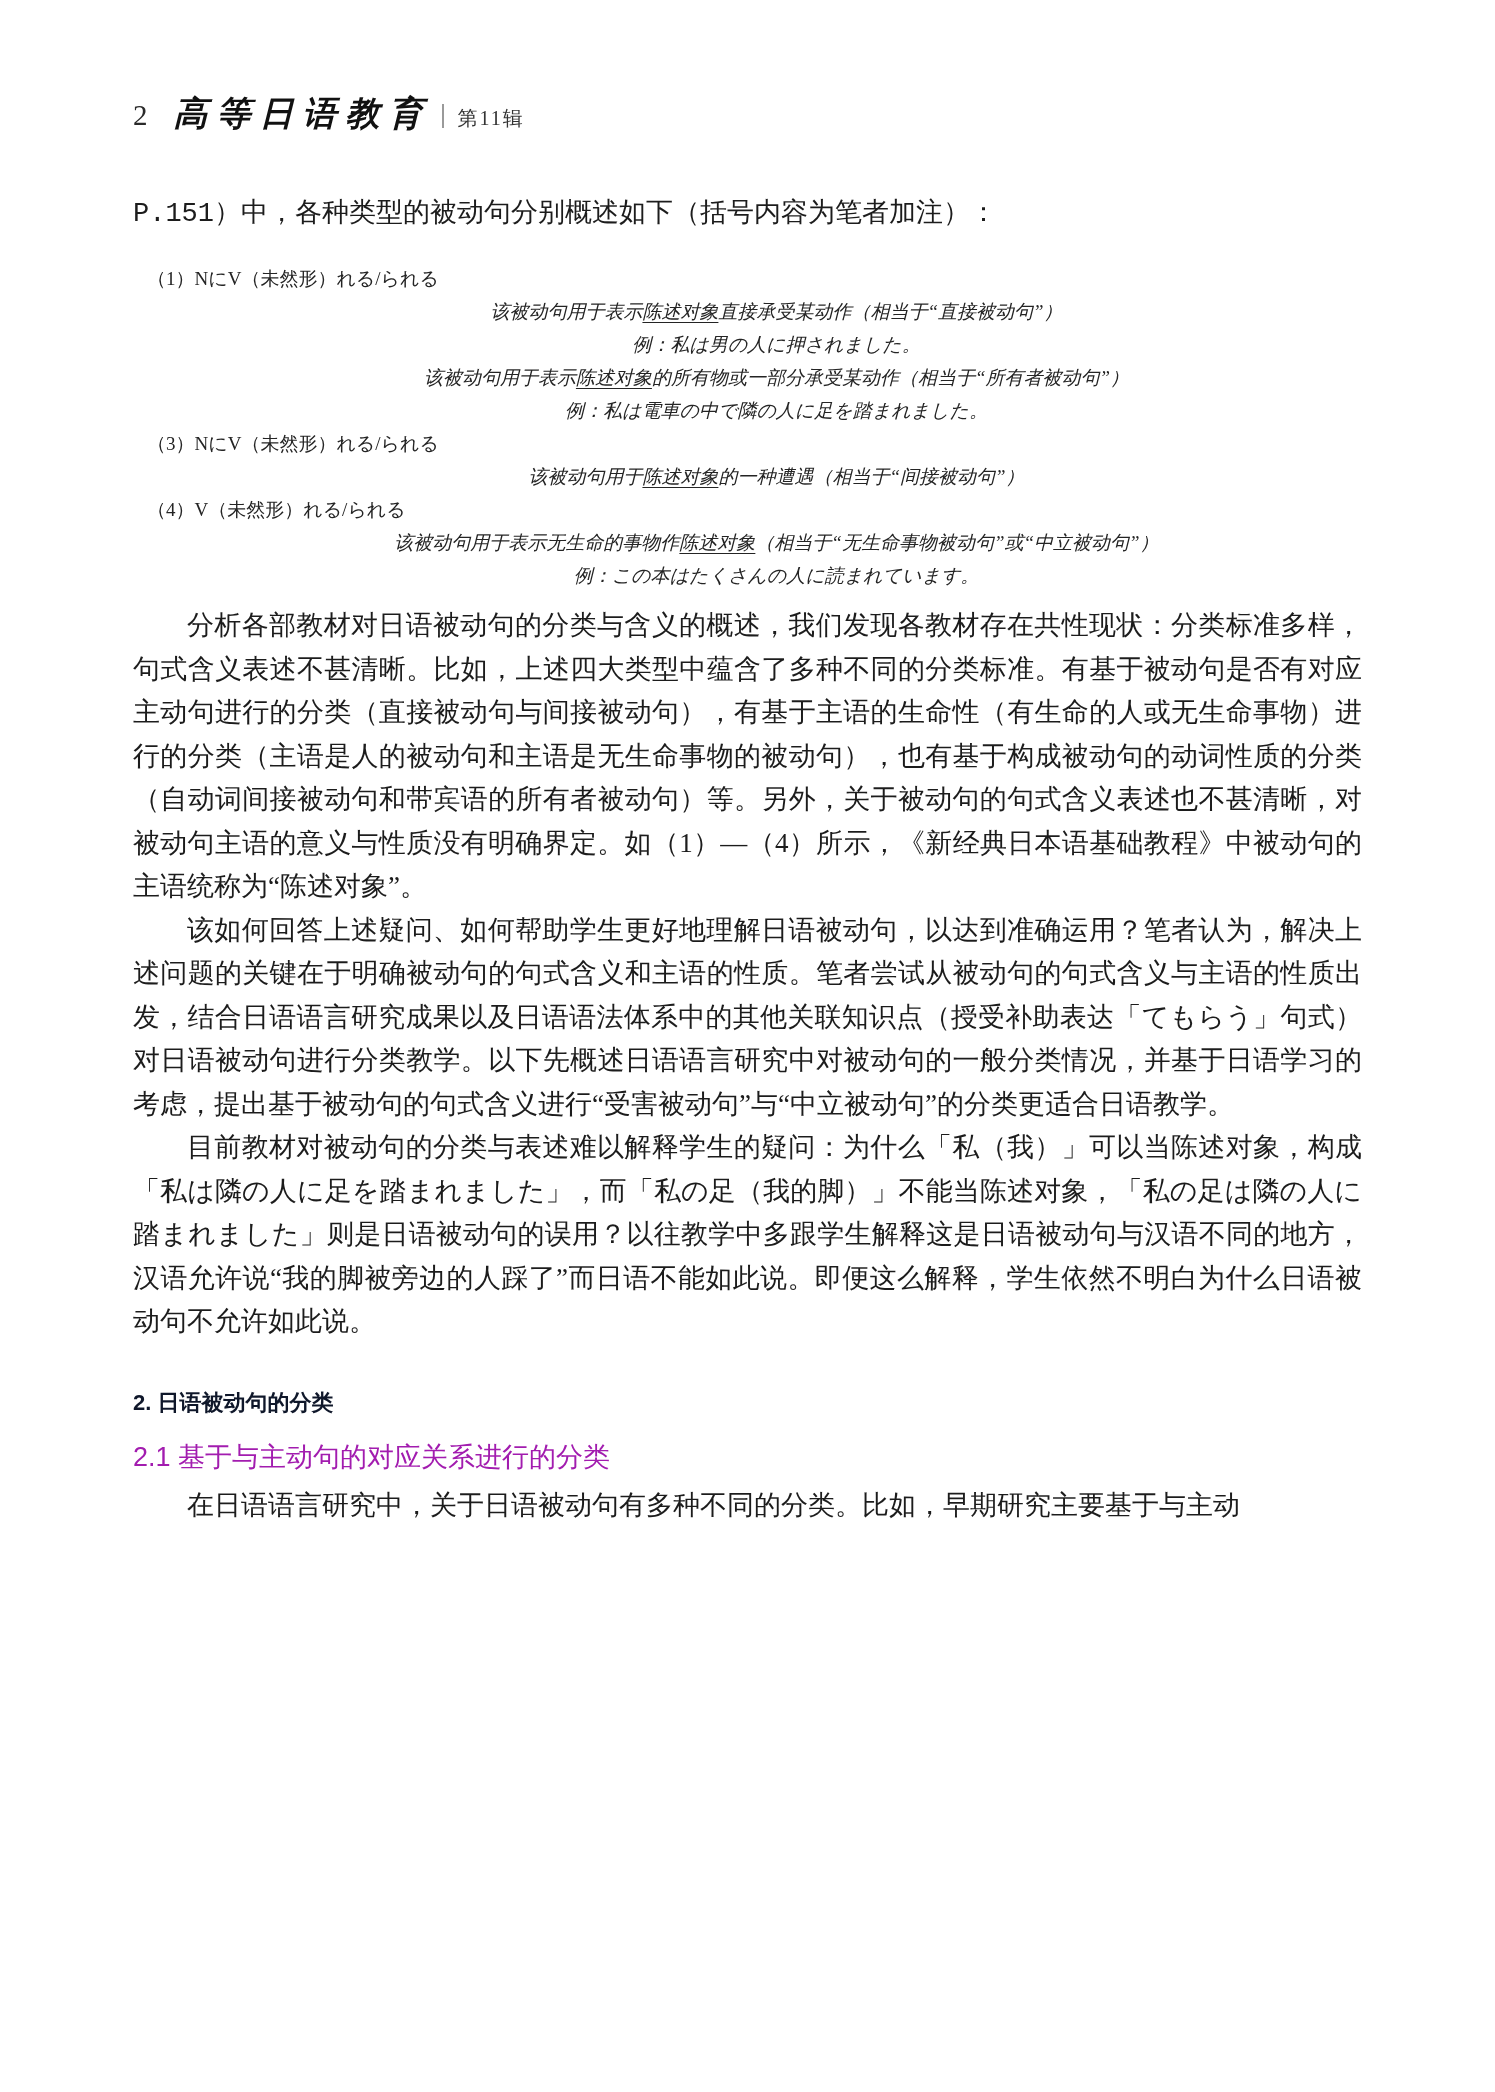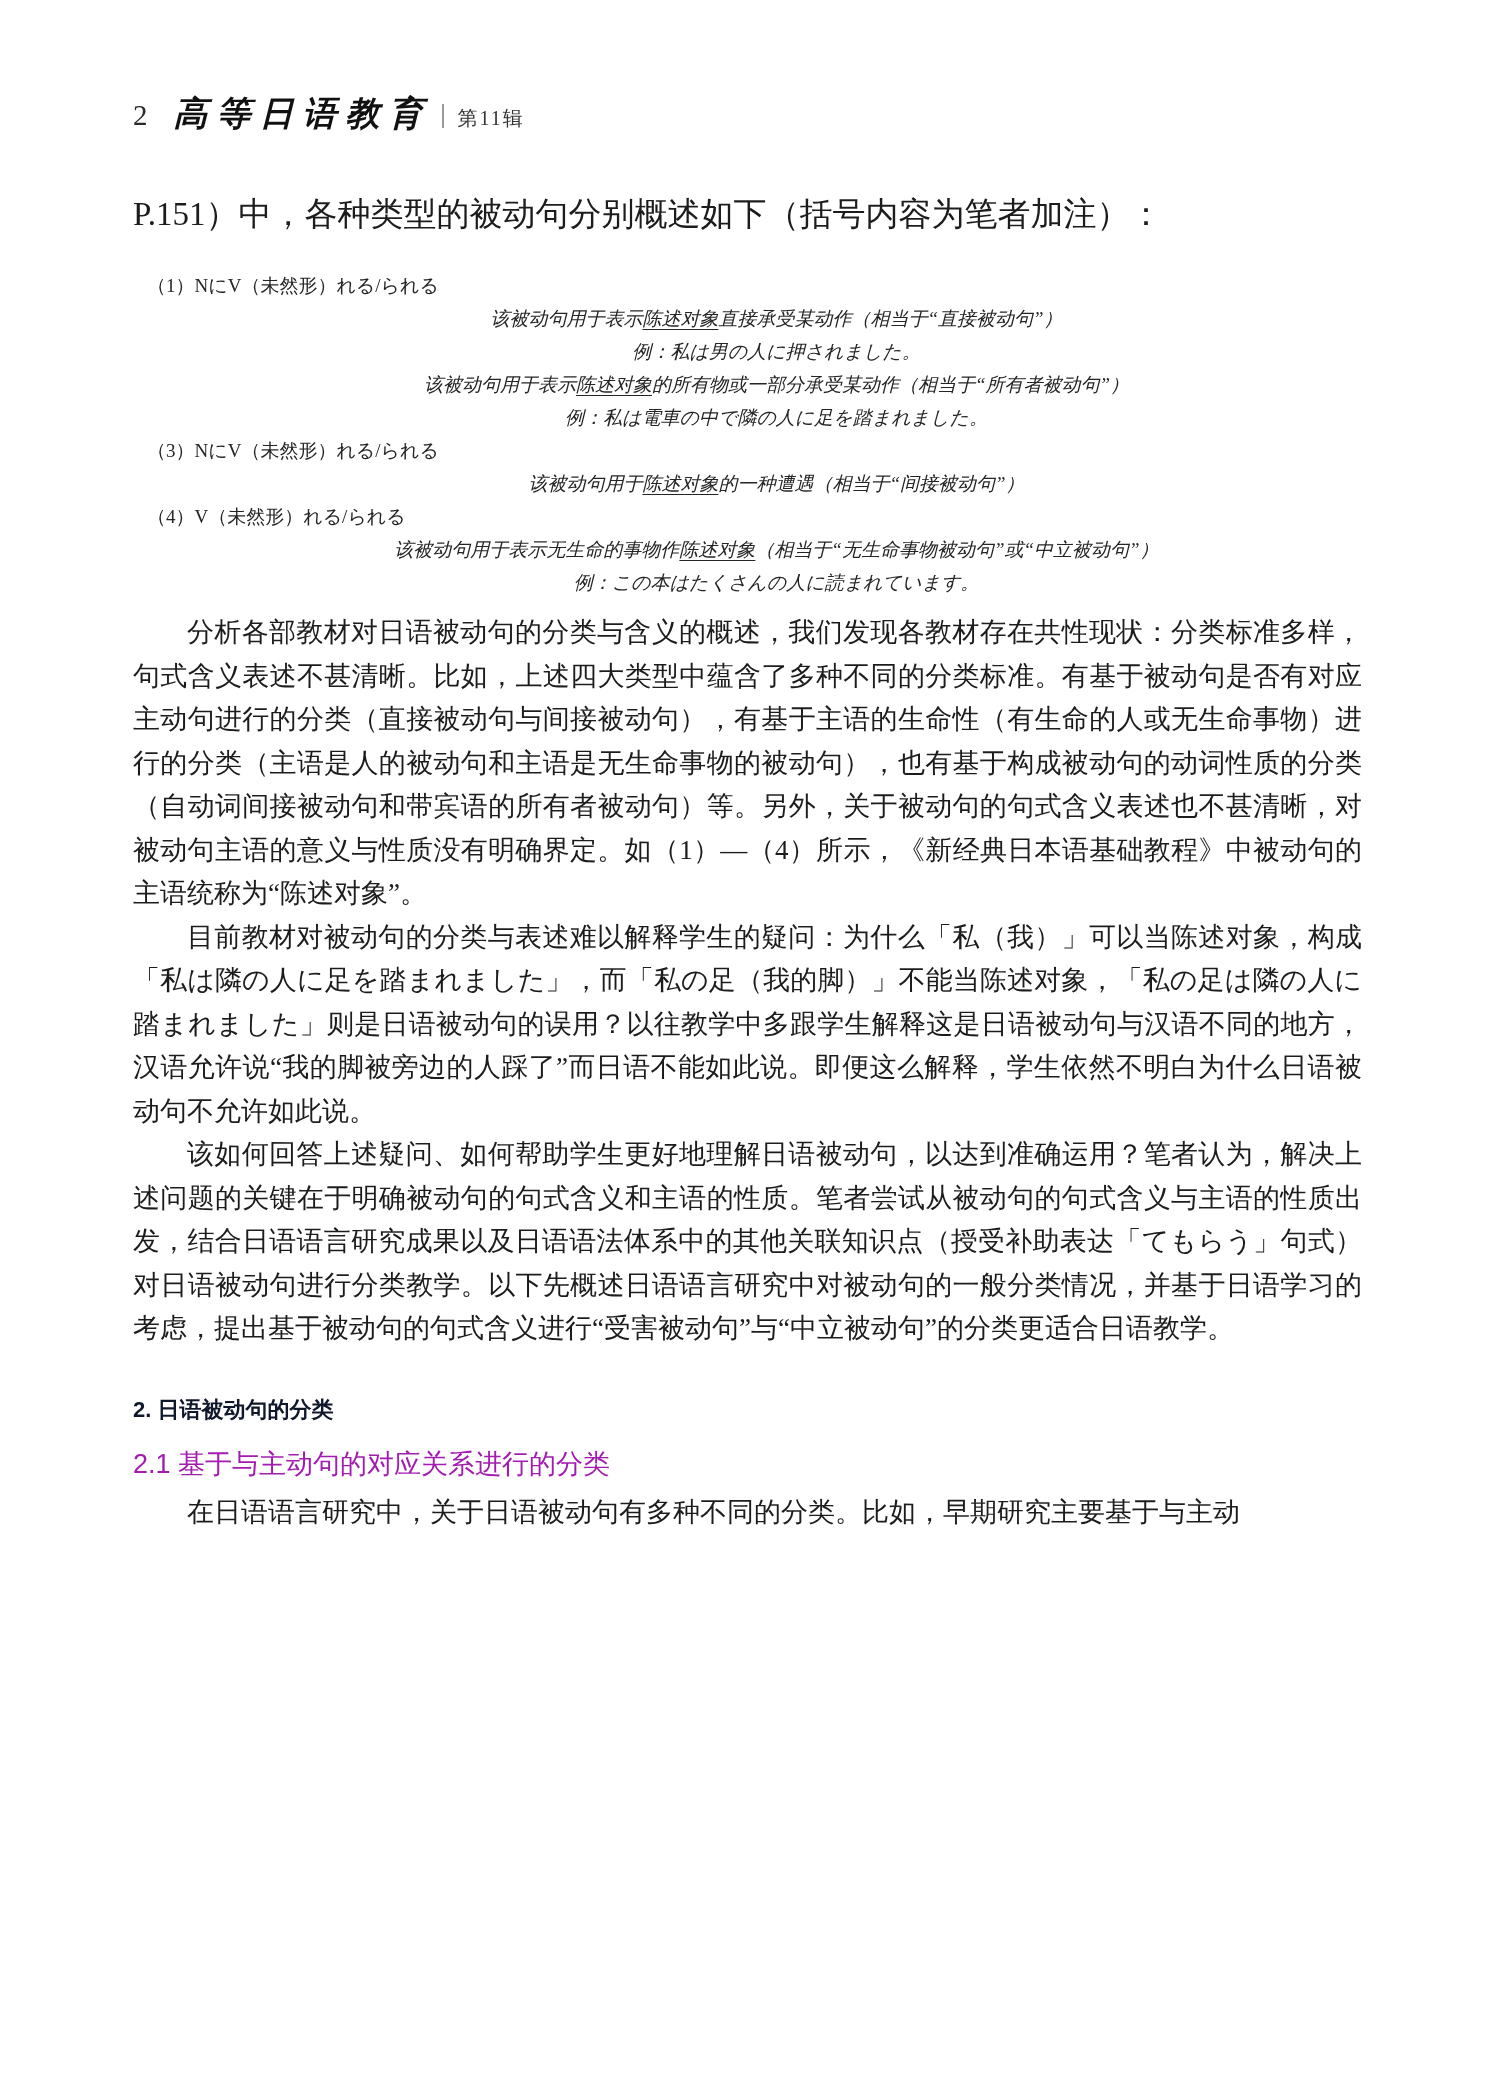--- a/index.html
+++ b/index.html
@@ -47,24 +47,25 @@
     align-self: center;
   }
   .volume {
     font-size: 20px;
     color: #333;
     letter-spacing: 2px;
   }
 
   
   .intro {
-    font-size: 33px;
+    font-size: 27px;
     line-height: 44px;
-    margin-bottom: 33px;
+    margin-bottom: 26px;
     text-align: justify;
+    font-family: Liberation Mono, monospace;
   }
 
   
   .list-block {
     font-size: 19px;
     line-height: 33px;
     margin-bottom: 12px;
     color: #242424;
   }
   .list-item .item-head {
@@ -144,21 +145,21 @@
 
     <div class="list-item">
       <div class="item-head">（4）V（未然形）れる/られる</div>
       <div class="item-desc"><span>该被动句用于表示无生命的事物作</span><span class="u">陈述对象</span><span>（相当于“无生命事物被动句”或“中立被动句”）</span></div>
       <div class="item-example">例：この本はたくさんの人に読まれています。</div>
     </div>
 
   </div>
 
   <p class="para">分析各部教材对日语被动句的分类与含义的概述，我们发现各教材存在共性现状：分类标准多样，句式含义表述不甚清晰。比如，上述四大类型中蕴含了多种不同的分类标准。有基于被动句是否有对应主动句进行的分类（直接被动句与间接被动句），有基于主语的生命性（有生命的人或无生命事物）进行的分类（主语是人的被动句和主语是无生命事物的被动句），也有基于构成被动句的动词性质的分类（自动词间接被动句和带宾语的所有者被动句）等。另外，关于被动句的句式含义表述也不甚清晰，对被动句主语的意义与性质没有明确界定。如（1）—（4）所示，《新经典日本语基础教程》中被动句的主语统称为“陈述对象”。</p>
+  <p class="para">该如何回答上述疑问、如何帮助学生更好地理解日语被动句，以达到准确运用？笔者认为，解决上述问题的关键在于明确被动句的句式含义和主语的性质。笔者尝试从被动句的句式含义与主语的性质出发，结合日语语言研究成果以及日语语法体系中的其他关联知识点（授受补助表达「てもらう」句式）对日语被动句进行分类教学。以下先概述日语语言研究中对被动句的一般分类情况，并基于日语学习的考虑，提出基于被动句的句式含义进行“受害被动句”与“中立被动句”的分类更适合日语教学。</p>
   <p class="para">目前教材对被动句的分类与表述难以解释学生的疑问：为什么「私（我）」可以当陈述对象，构成「私は隣の人に足を踏まれました」，而「私の足（我的脚）」不能当陈述对象，「私の足は隣の人に踏まれました」则是日语被动句的误用？以往教学中多跟学生解释这是日语被动句与汉语不同的地方，汉语允许说“我的脚被旁边的人踩了”而日语不能如此说。即便这么解释，学生依然不明白为什么日语被动句不允许如此说。</p>
-  <p class="para">该如何回答上述疑问、如何帮助学生更好地理解日语被动句，以达到准确运用？笔者认为，解决上述问题的关键在于明确被动句的句式含义和主语的性质。笔者尝试从被动句的句式含义与主语的性质出发，结合日语语言研究成果以及日语语法体系中的其他关联知识点（授受补助表达「てもらう」句式）对日语被动句进行分类教学。以下先概述日语语言研究中对被动句的一般分类情况，并基于日语学习的考虑，提出基于被动句的句式含义进行“受害被动句”与“中立被动句”的分类更适合日语教学。</p>
 
   <h2 class="sec-heading">2. 日语被动句的分类</h2>
   <h3 class="subsec-heading">2.1 基于与主动句的对应关系进行的分类</h3>
 
   <p class="para">在日语语言研究中，关于日语被动句有多种不同的分类。比如，早期研究主要基于与主动</p>
 
 </div>
 
 </body></html>

